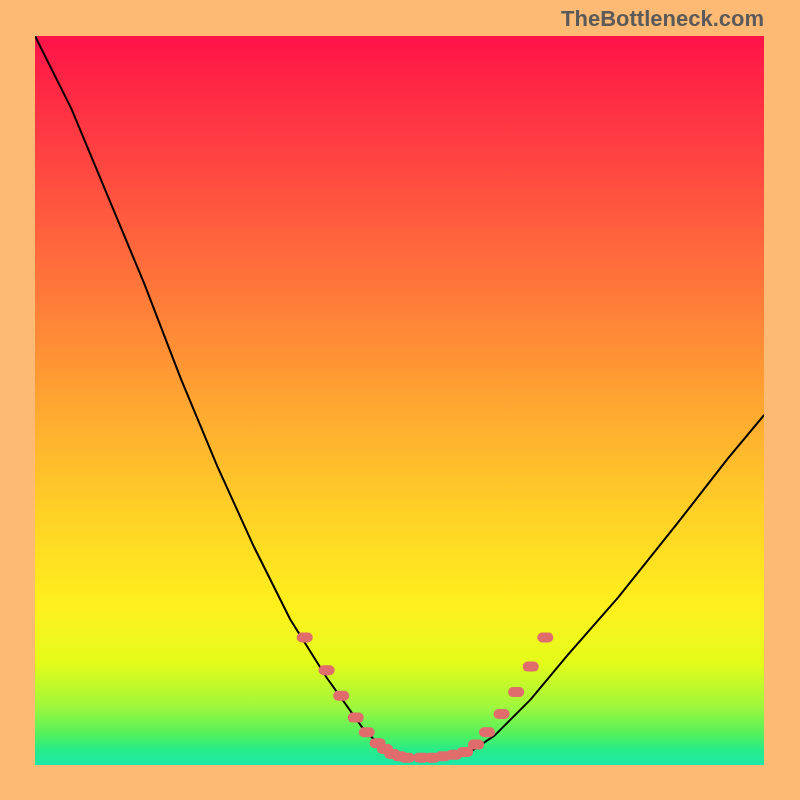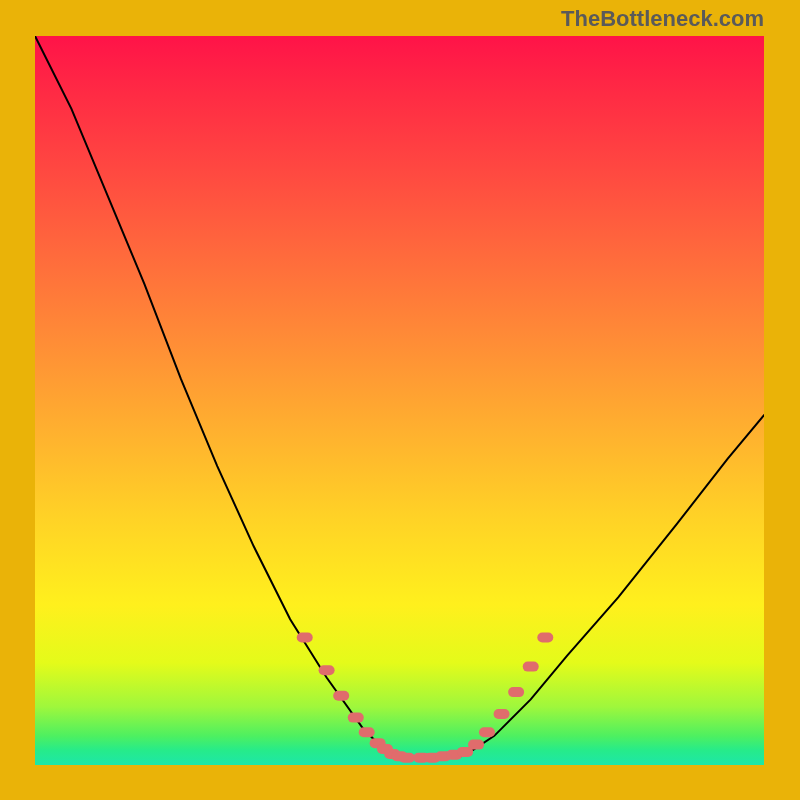--- a/index.html
+++ b/index.html
@@ -6,21 +6,21 @@
     margin: 0;
     padding: 0;
     width: 800px;
     height: 800px;
     background: #000000;
   }
   .frame {
     position: relative;
     width: 800px;
     height: 800px;
-    background: #eab308;
+    background: #fdba74;
   }
   .plot {
     position: absolute;
     left: 35px;
     top: 36px;
     width: 729px;
     height: 729px;
     
     background: linear-gradient(to bottom,
       #ff1348 0%,

